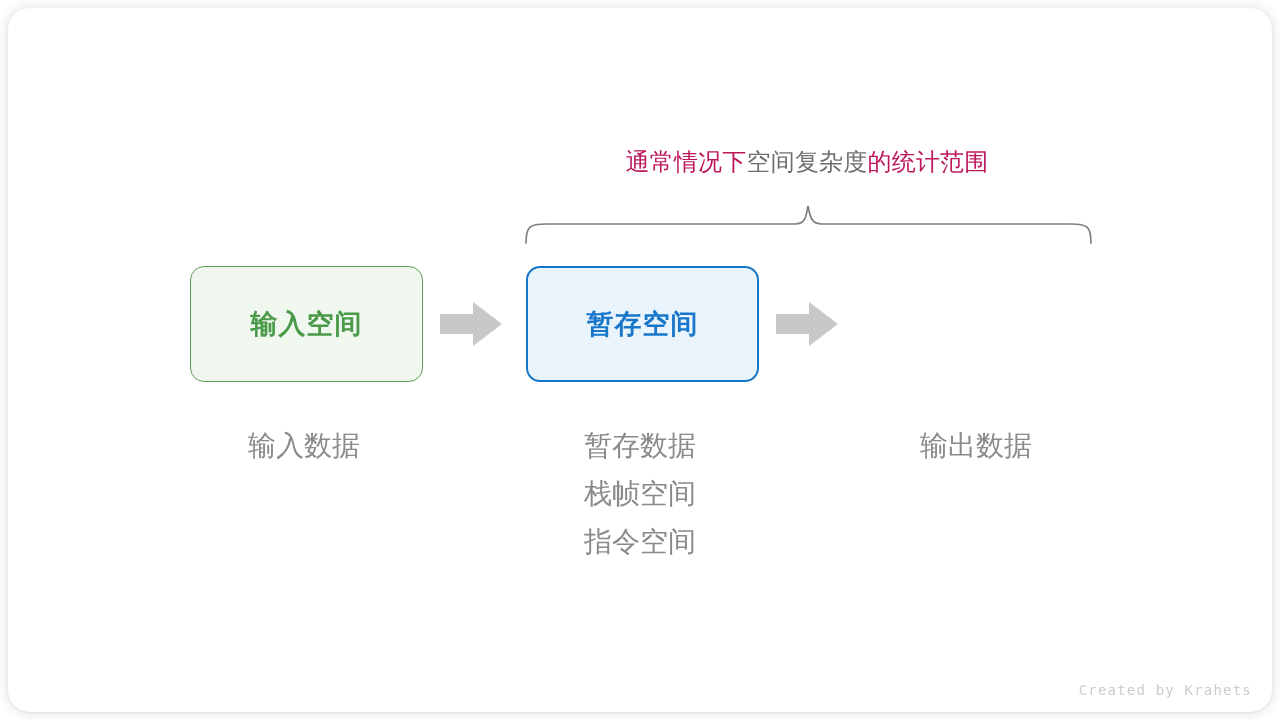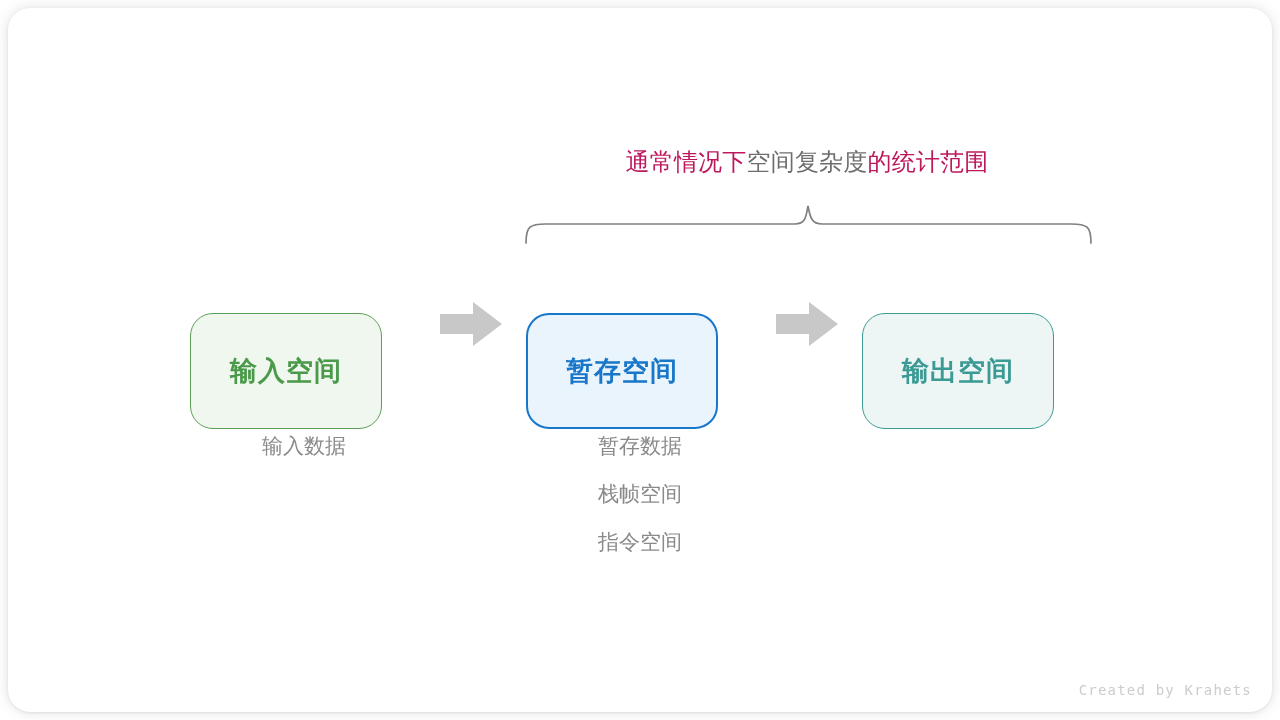--- a/index.html
+++ b/index.html
@@ -58,31 +58,30 @@
     left: 505px;
     top: 192px;
     width: 610px;
     height: 70px;
   }
 
   
   .box {
     position: absolute;
     top: 266px;
-    width: 192px;
+    width: 233px;
     height: 116px;
-    border-radius: 23px;
+    border-radius: 14px;
     box-sizing: border-box;
     display: flex;
     align-items: center;
     justify-content: center;
     font-size: 27px;
     font-weight: bold;
     letter-spacing: 1px;
-    margin-top: 47px;
   }
   .box-input {
     left: 190px;
     background: #f0f7ef;
     border: 1.6px solid #5d9e58;
     color: #4a9a4a;
   }
   .box-temp {
     left: 526px;
     background: #e9f4fd;
@@ -106,21 +105,21 @@
   .arrow-1 { left: 440px; }
   .arrow-2 { left: 776px; }
 
   
   .labels {
     position: absolute;
     top: 422px;
     width: 228px;
     text-align: center;
     color: #8a8a8a;
-    font-size: 21px;
+    font-size: 28px;
     line-height: 48px;
   }
   .labels-input  { left: 190px; }
   .labels-temp   { left: 526px; }
   .labels-output { left: 862px; }
   .labels div { white-space: nowrap; }
 
   
   .signature {
     position: absolute;
@@ -159,30 +158,30 @@
   </svg>
 
   <div class="box box-temp">
     <span>暂存空间</span>
   </div>
 
   <svg class="arrow arrow-2" viewBox="0 0 62 48">
     <path d="M 0 14 L 33 14 L 33 2 L 62 24 L 33 46 L 33 34 L 0 34 Z" fill="#c8c8c8"></path>
   </svg>
 
-  <div class="box box-output">
-    <span>输出空间</span>
-  </div>
 
   <div class="labels labels-input">
     <div>输入数据</div>
   </div>
 
   <div class="labels labels-temp">
     <div>暂存数据</div>
     <div>栈帧空间</div>
     <div>指令空间</div>
   </div>
 
+  <div class="labels labels-output">
+    <div>输出数据</div>
+  </div>
 
   <div class="signature">Created by Krahets</div>
 
 </div>
 
 </body></html>

